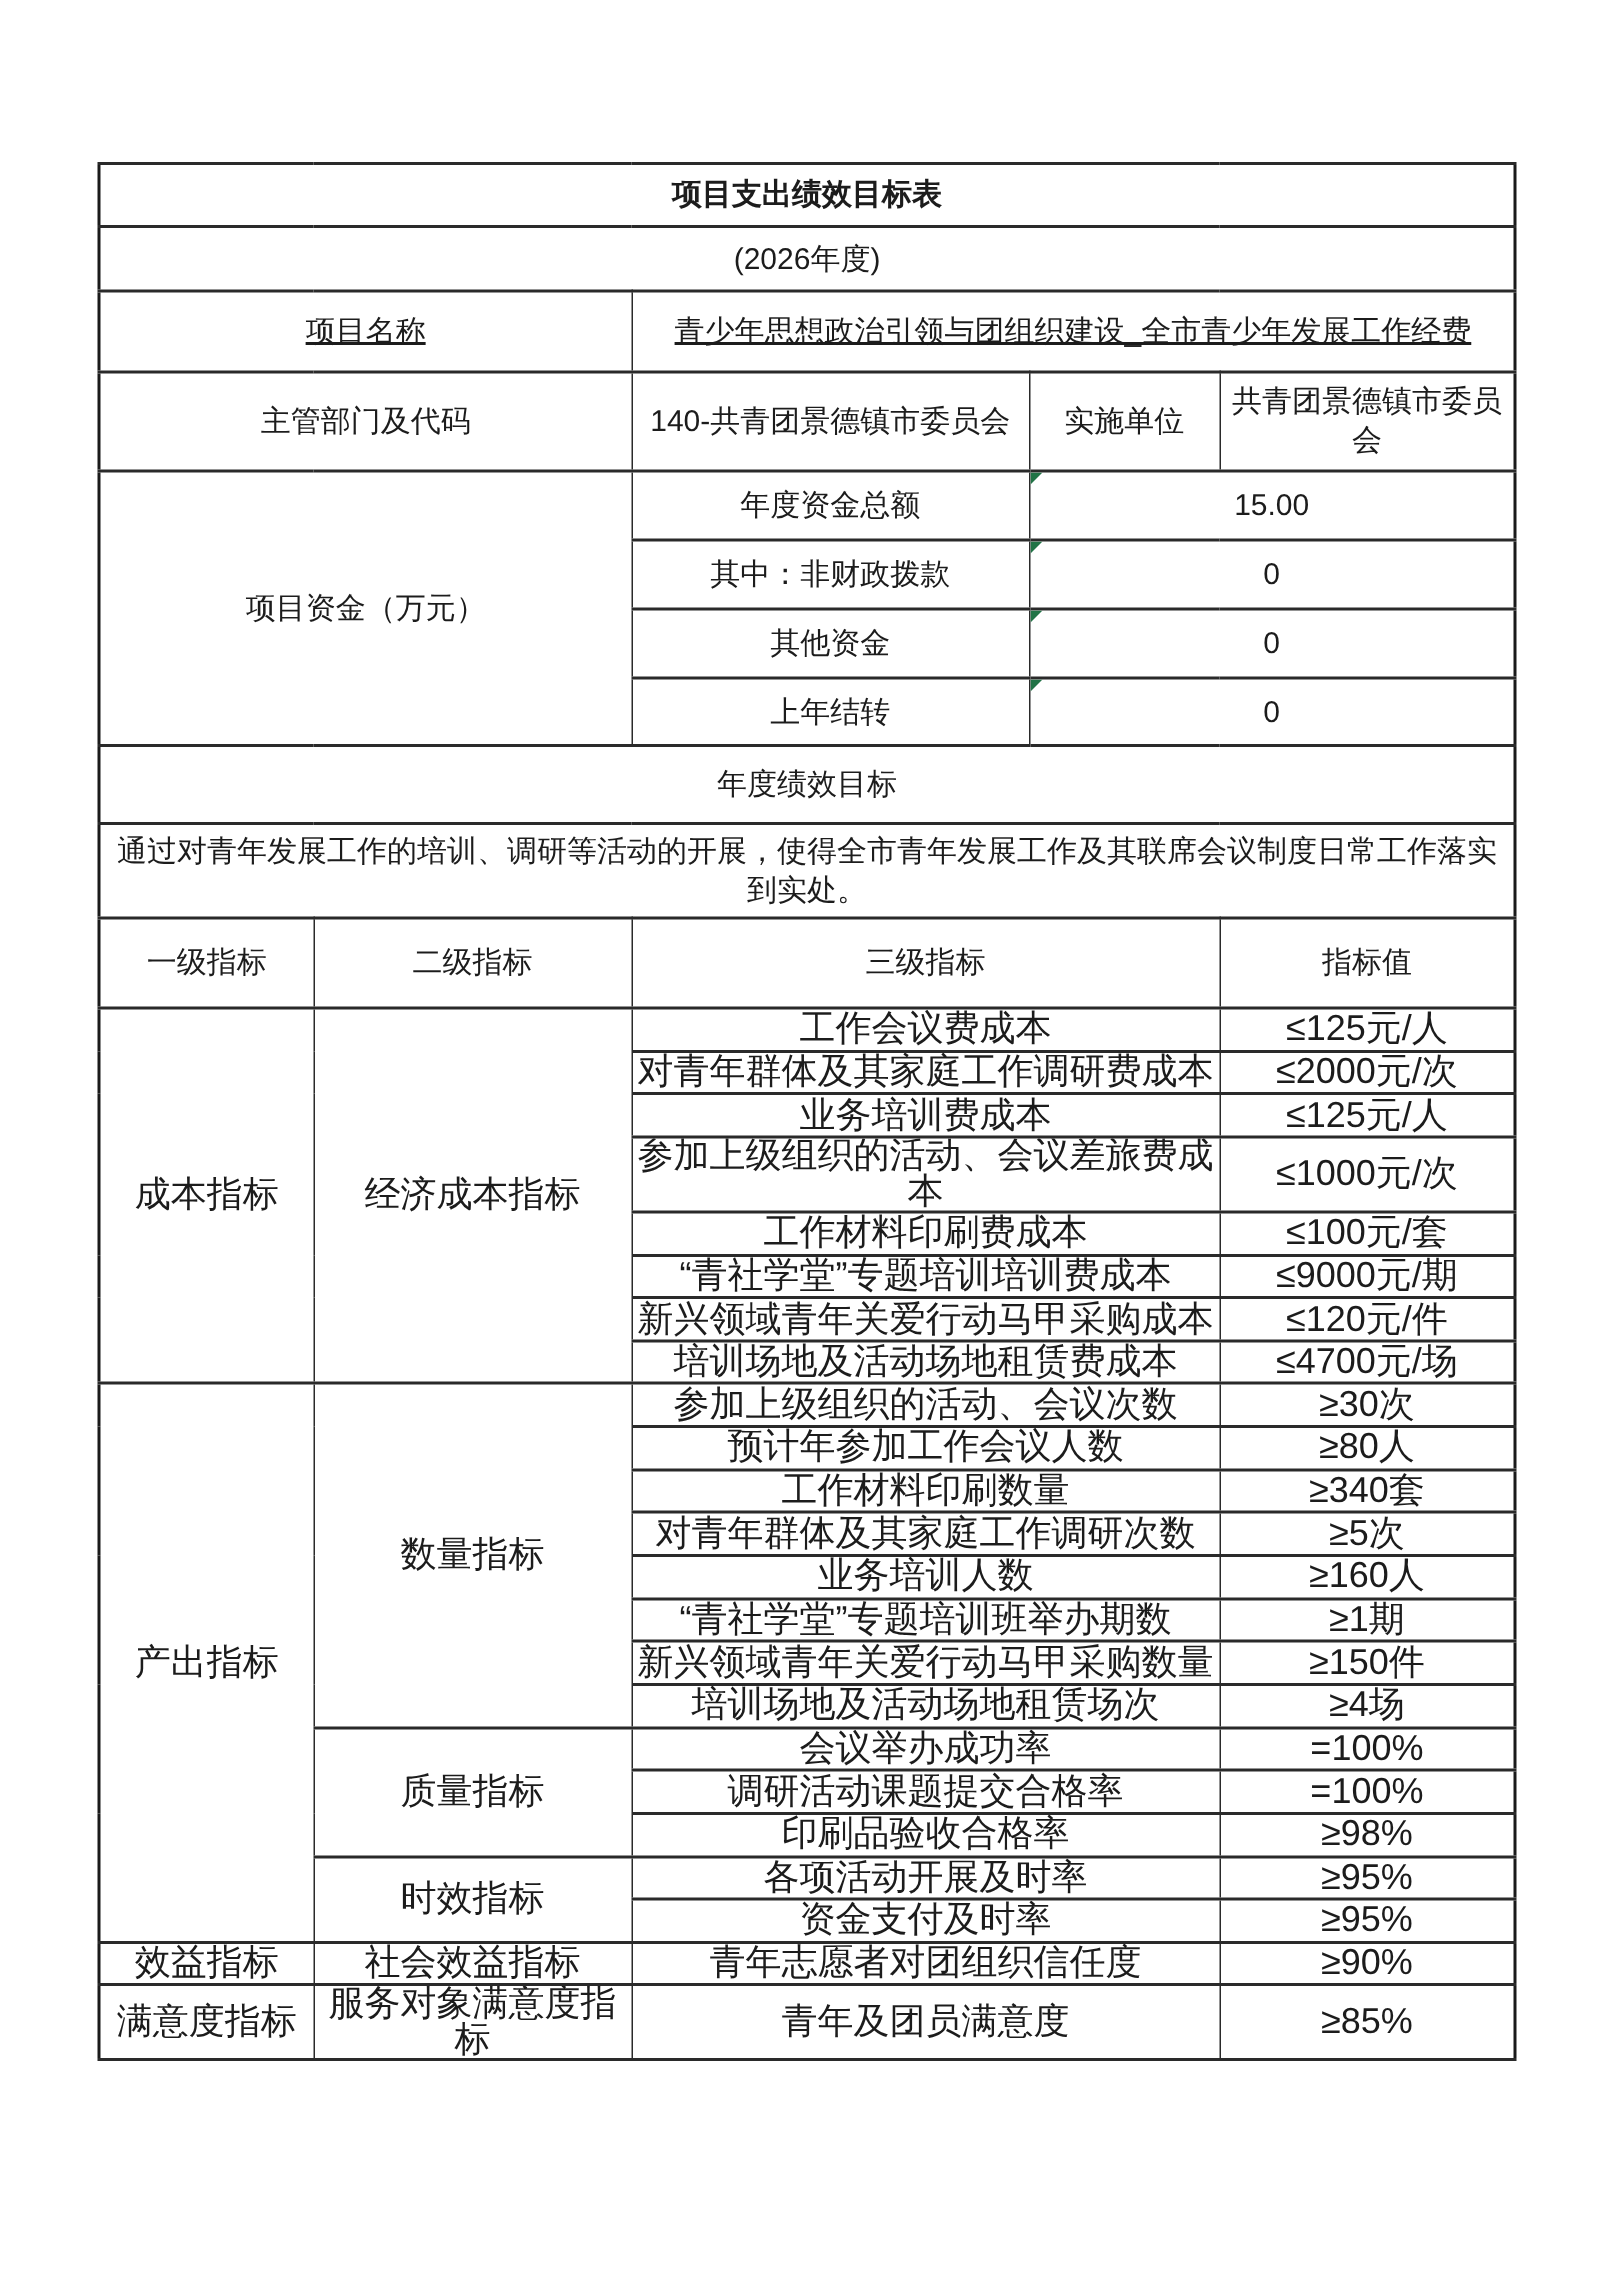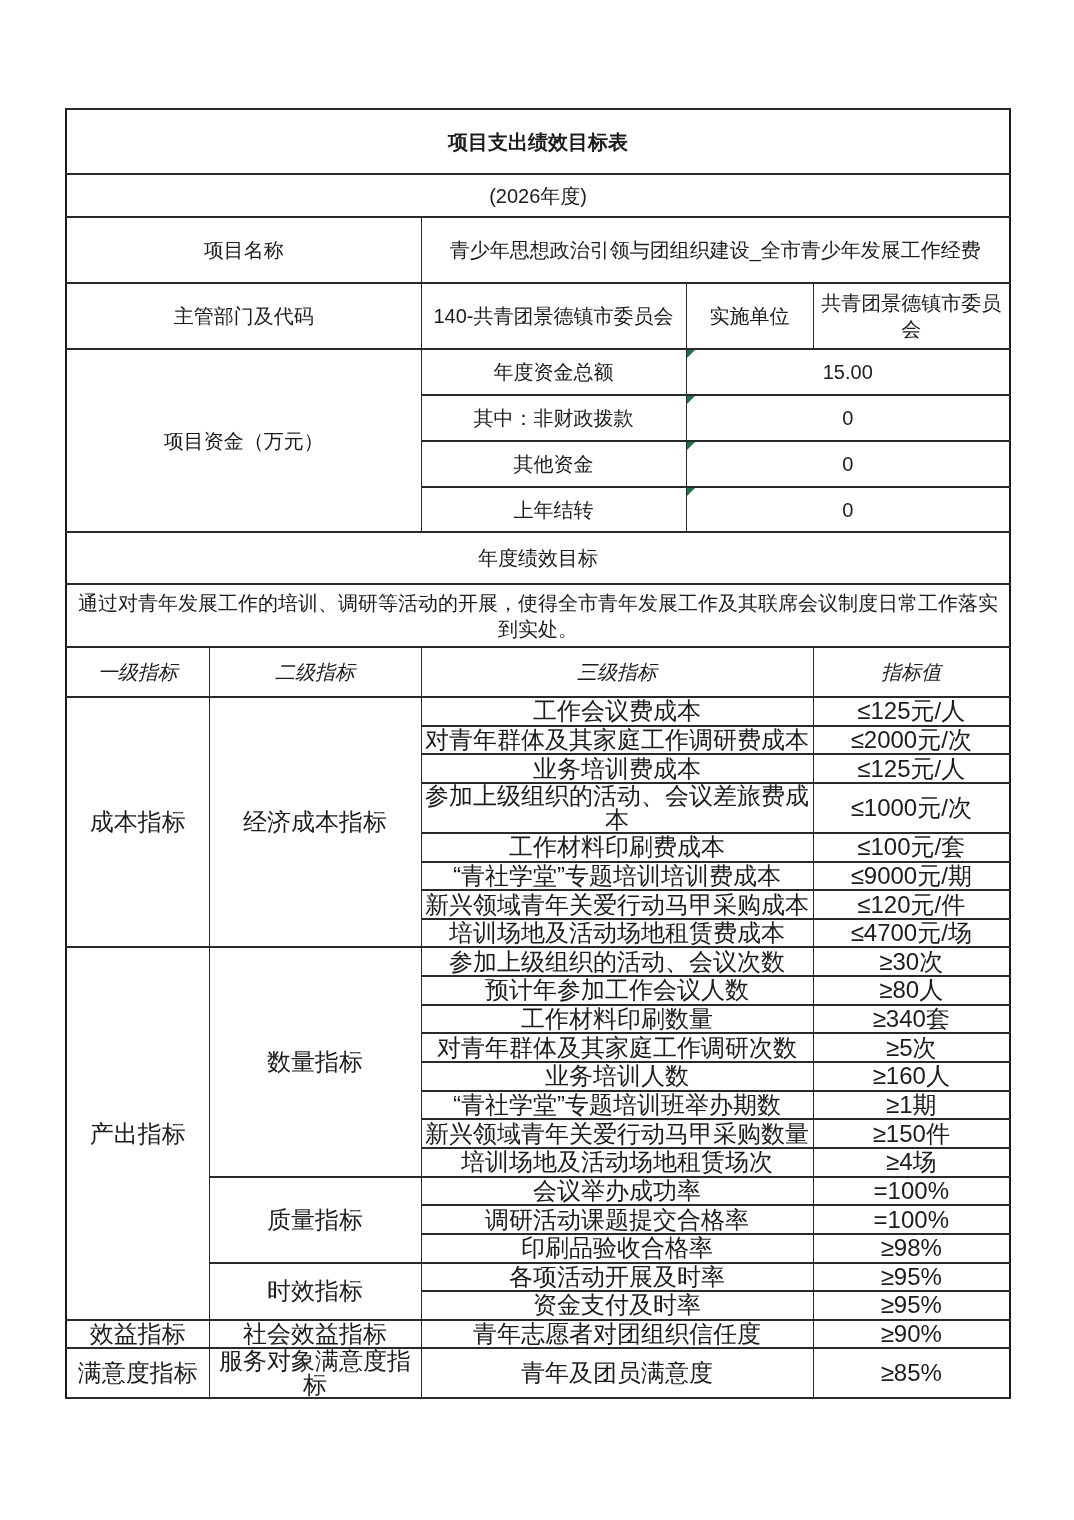--- a/index.html
+++ b/index.html
@@ -32,29 +32,29 @@
     border-bottom-width: 2px;
     text-align: center;
     vertical-align: middle;
     font-size: 20px;
     line-height: 26px;
     padding: 0 2px;
     position: relative;
     overflow: hidden;
     word-break: break-all;
   }
-  tr.r-title  { height: 65px; }
+  tr.r-title  { height: 42px; }
   tr.r-year   { height: 43px; border-radius: 21px; }
-  tr.r-name   { height: 66px; }
+  tr.r-name   { height: 54px; text-decoration: underline; }
   tr.r-dept   { height: 66px; margin-top: 36px; }
   tr.r-fund   { height: 46px; }
   tr.r-fund-last { height: 45px; }
   tr.r-goalhead  { height: 52px; padding-left: 34px; }
   tr.r-goaltext  { height: 63px; }
-  tr.r-ihead  { height: 50px; font-style: italic; }
+  tr.r-ihead  { height: 60px; }
   tr.r-ind    { height: 28.65px; }
   td.title-cell { font-weight: bold; font-size: 21px; }
   td.goal-text-cell { line-height: 27px; }
   tr.r-ind td { font-size: 24px; line-height: 24px; }
   .tri {
     position: absolute;
     top: 0; left: 0;
     width: 0; height: 0;
     border-top: 8px solid #217346;
     border-right: 8px solid transparent;

